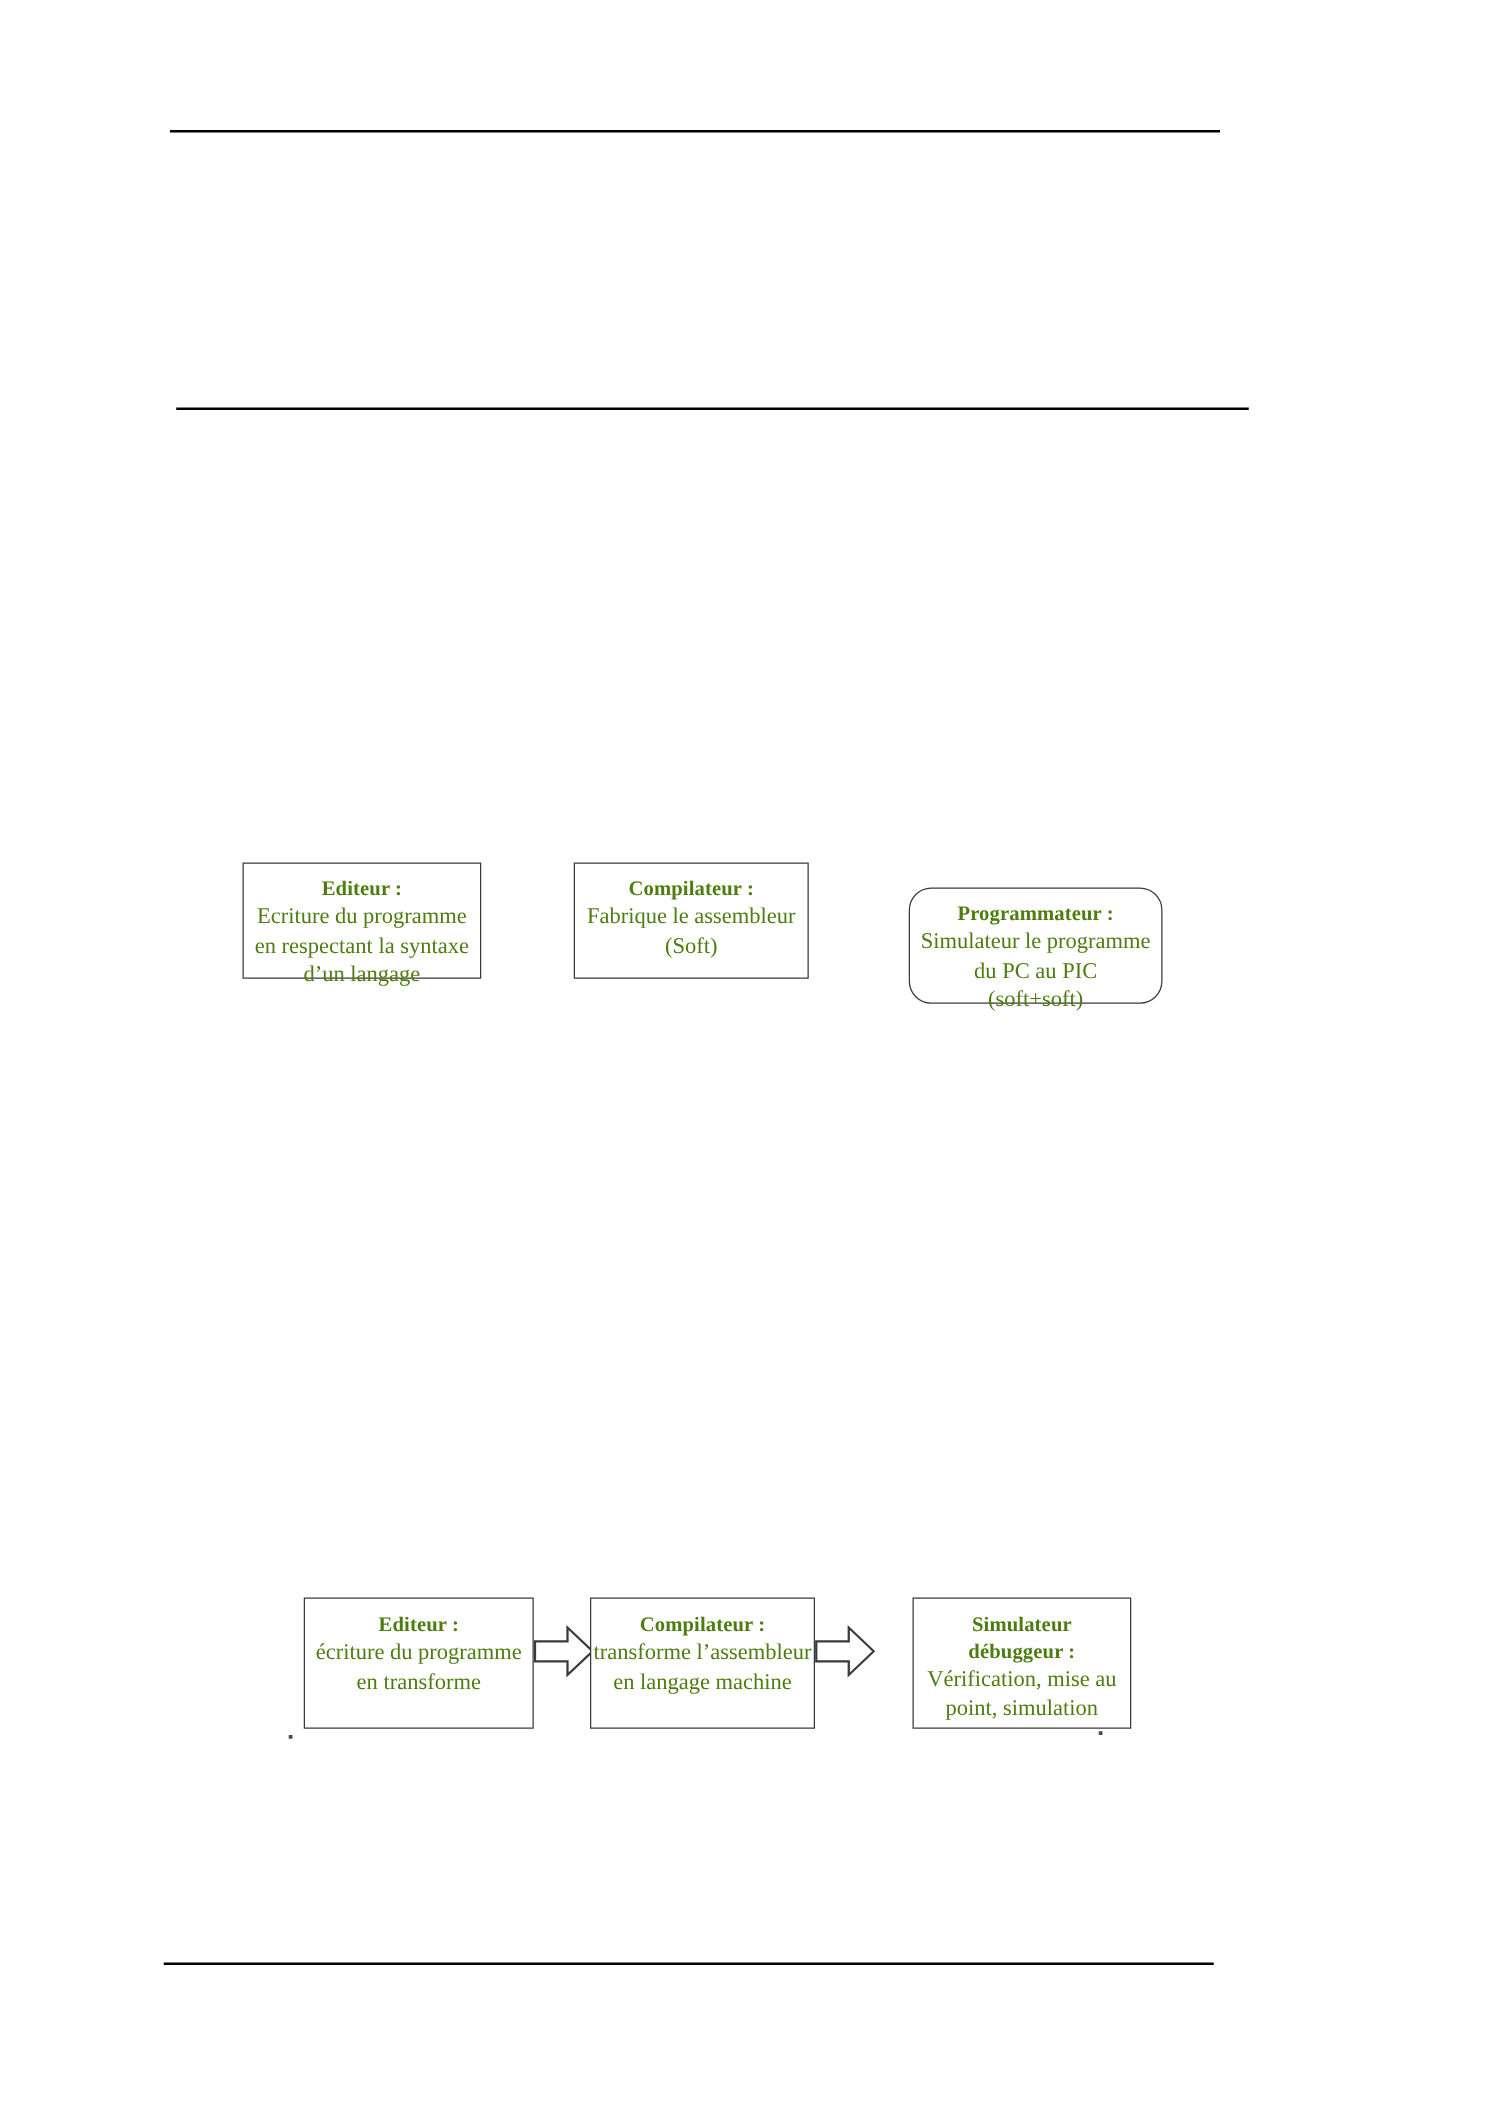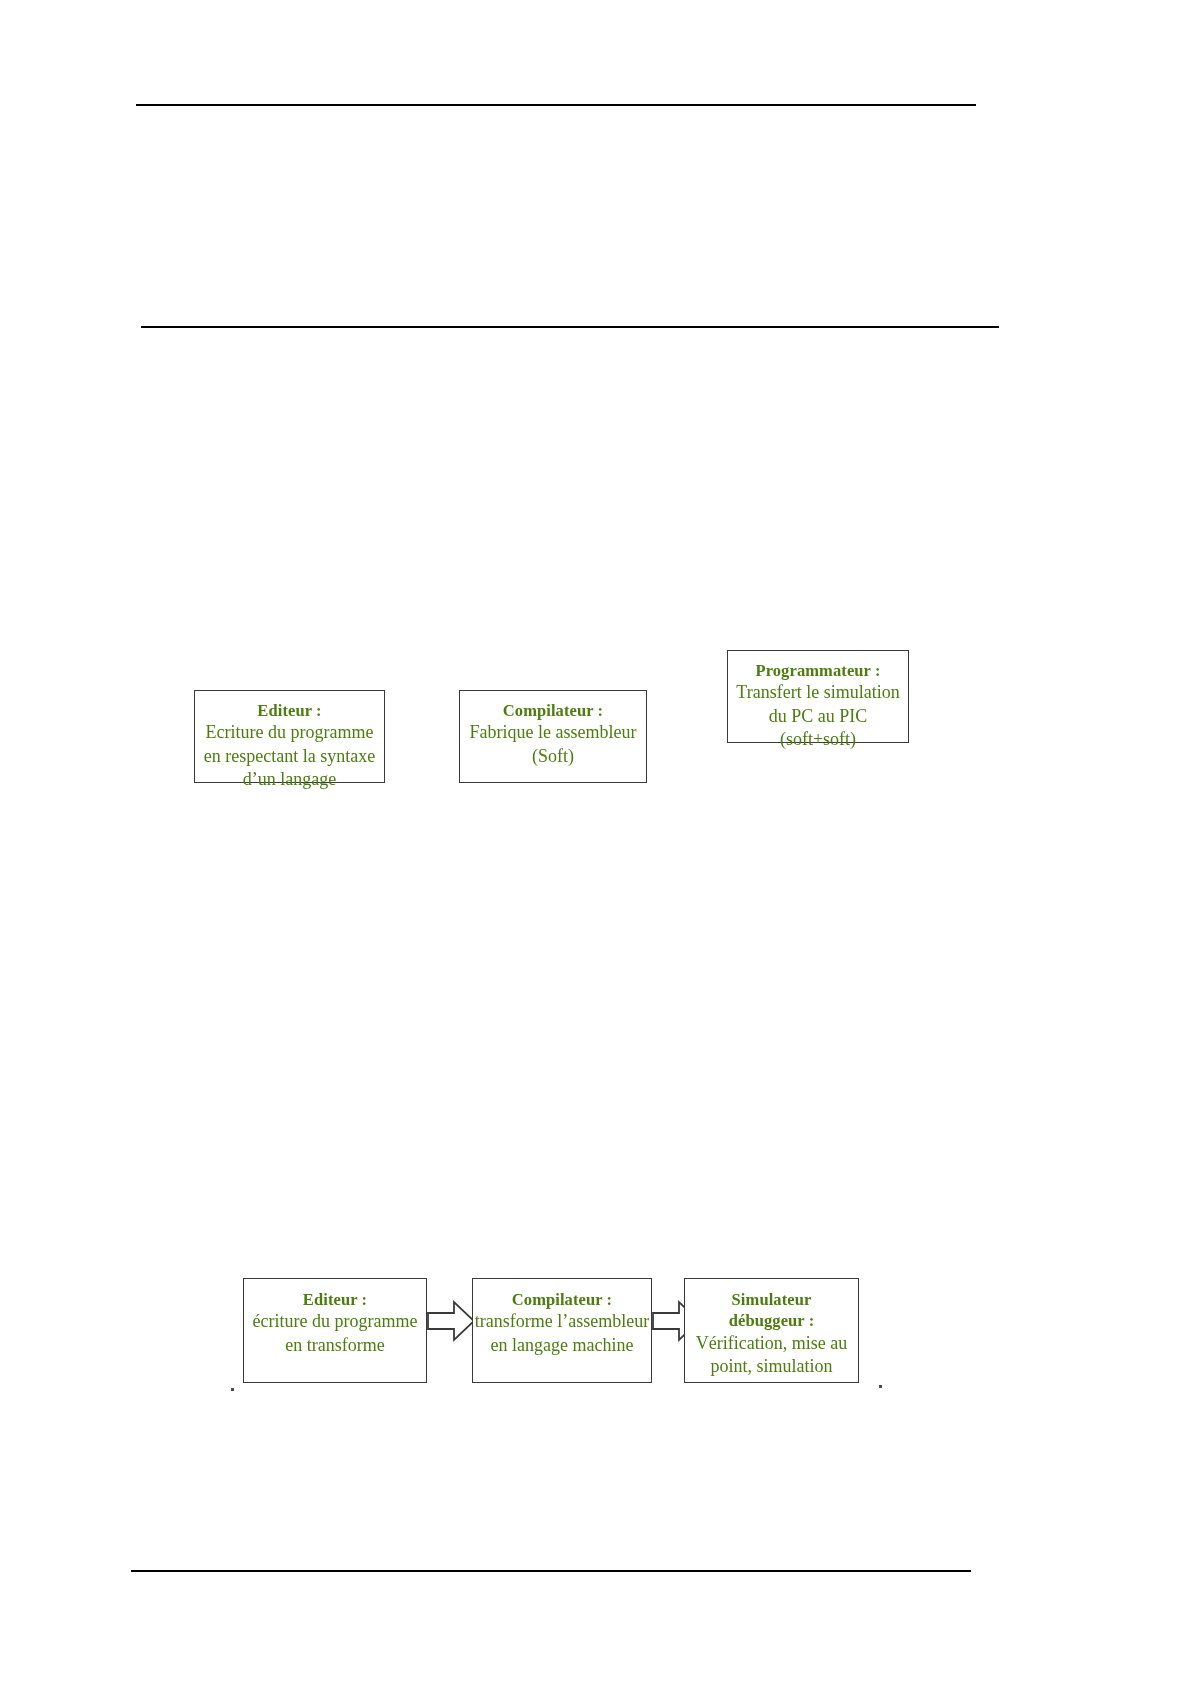--- a/index.html
+++ b/index.html
@@ -52,27 +52,27 @@
   .flow-box .bx-line {
     font-weight: normal;
     font-size: 18px;
     white-space: nowrap;
   }
 
   
   #diagram-top .flow-box { padding-top: 9px; }
   #box-editeur-top      { left: 194px; top: 690px; width: 191px; height: 93px; }
   #box-compilateur-top  { left: 459px; top: 690px; width: 188px; height: 93px; }
-  #box-programmateur-top{ left: 727px; top: 650px; width: 182px; height: 93px; }
+  #box-programmateur-top{ left: 727px; top: 710px; width: 203px; height: 93px; border-radius: 18px; }
 
   
   #diagram-bottom .flow-box { padding-top: 10px; }
   #box-editeur-bottom     { left: 243px; top: 1278px; width: 184px; height: 105px; }
   #box-compilateur-bottom { left: 472px; top: 1278px; width: 180px; height: 105px; }
-  #box-simulateur-bottom  { left: 684px; top: 1278px; width: 175px; height: 105px; }
+  #box-simulateur-bottom  { left: 730px; top: 1278px; width: 175px; height: 105px; }
 
   .block-arrow {
     position: absolute;
     width: 48px;
     height: 46px;
   }
   #arrow-1 { left: 427px; top: 1298px; }
   #arrow-2 { left: 652px; top: 1298px; }
   .block-arrow svg { display: block; width: 100%; height: 100%; }
 
@@ -104,21 +104,21 @@
     </div>
 
     <div class="flow-box" id="box-compilateur-top">
       <div class="bx-title">Compilateur :</div>
       <div class="bx-line">Fabrique le assembleur</div>
       <div class="bx-line">(Soft)</div>
     </div>
 
     <div class="flow-box" id="box-programmateur-top">
       <div class="bx-title">Programmateur :</div>
-      <div class="bx-line">Transfert le simulation</div>
+      <div class="bx-line">Simulateur le programme</div>
       <div class="bx-line">du PC au PIC</div>
       <div class="bx-line">(soft+soft)</div>
     </div>
 
   </div>
 
   <div id="diagram-bottom">
 
     <div class="flow-box" id="box-editeur-bottom">
       <div class="bx-title">Editeur :</div>

